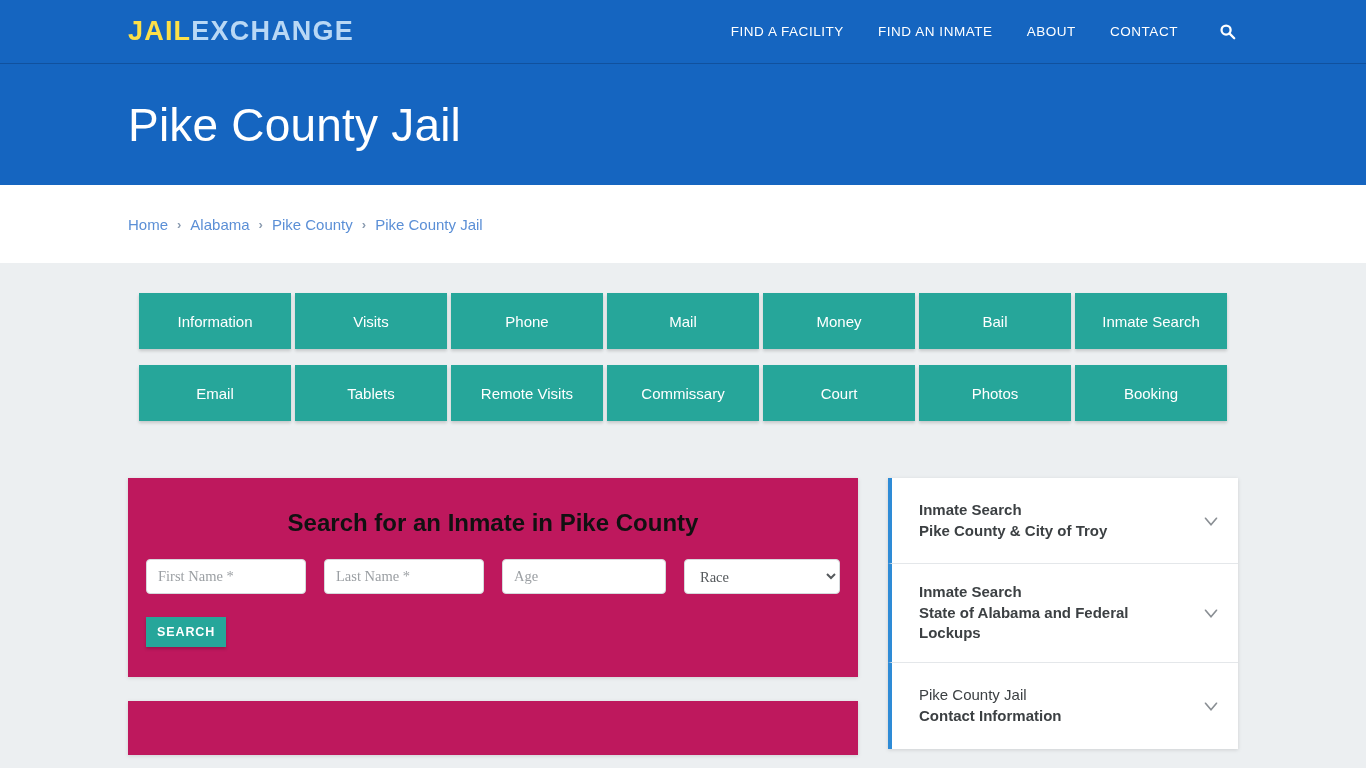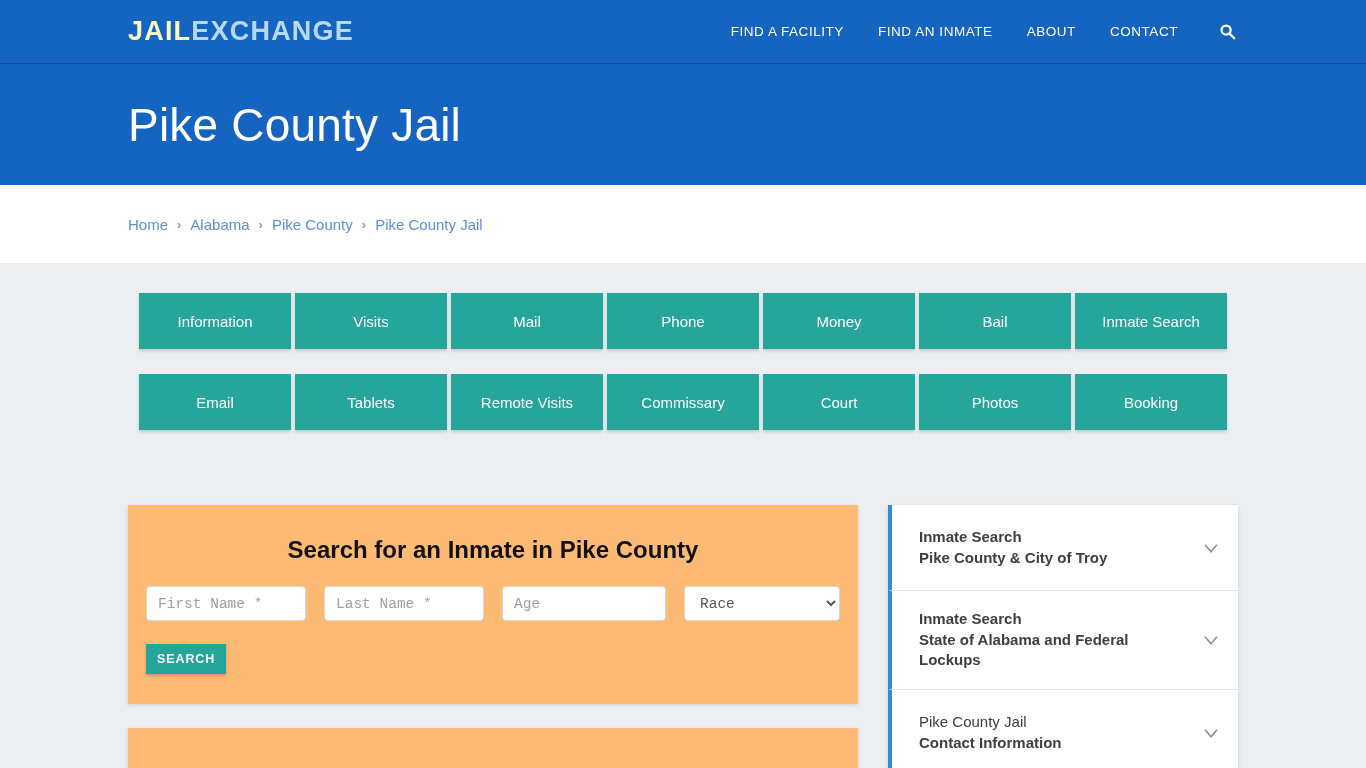--- a/index.html
+++ b/index.html
@@ -20,21 +20,21 @@
     border-bottom: 1px solid #10519e;
     position: relative;
   }
   .logo {
     margin-left: 128px;
     font-size: 27px;
     font-weight: bold;
     letter-spacing: 1.2px;
     white-space: nowrap;
   }
-  .logo .l1 { color: #fef9c3; }
+  .logo .l1 { color: #fde047; }
   .logo .l2 { color: #b9d8f5; }
 
   .nav {
     margin-left: auto;
     margin-right: 128px;
     display: flex;
     align-items: center;
     gap: 34px;
   }
   .nav a {
@@ -115,36 +115,36 @@
     box-shadow: 0 2px 3px rgba(0,0,0,.17);
     font-family: "Liberation Sans", sans-serif;
     white-space: nowrap;
     overflow: hidden;
   }
   .btnrow {
     width: 1092px;
     display: flex;
     justify-content: center;
     gap: 4px;
-    margin-bottom: 17px;
+    margin-bottom: 8px;
   }
 
   
   .split {
     width: 1110px;
     margin: 33px auto 0;
     display: flex;
     align-items: flex-start;
     gap: 30px;
   }
   .maincol { width: 730px; flex: 0 0 730px; }
   .sidecol { width: 350px; flex: 0 0 350px; }
 
   .card {
-    background: #fdba74;
+    background: #be185d;
     box-shadow: 0 1px 4px rgba(0,0,0,.13);
   }
   .searchcard { padding: 22px 18px 30px; }
   .searchcard h2 {
     margin: 9px 0 22px;
     text-align: center;
     font-size: 24px;
     color: #111111;
     font-weight: bold;
   }
@@ -154,21 +154,21 @@
     justify-content: center;
   }
   .fields input, .fields select {
     height: 35px;
     border: 1px solid #d6d9dc;
     border-radius: 4px;
     padding: 0 11px;
     font-size: 14.5px;
     color: #55595c;
     background: #ffffff;
-    font-family: Liberation Mono, monospace;
+    font-family: Liberation Serif, serif;
     outline: none;
   }
   .fields input::placeholder { color: #9b9fa3; }
   .f-first { width: 160px; }
   .f-last  { width: 160px; }
   .f-age   { width: 164px; }
   .f-race  { width: 162px; }
 
   .searchbtn {
     margin: 23px 0 0 0;
@@ -241,22 +241,22 @@
     <a href="#">Pike County Jail</a>
   </div>
 </div>
 
 <div class="content">
 
   <div class="btngrid">
     <div class="btnrow">
       <button class="tbtn">Information</button>
       <button class="tbtn">Visits</button>
+      <button class="tbtn">Phone</button>
       <button class="tbtn">Mail</button>
-      <button class="tbtn">Phone</button>
       <button class="tbtn">Money</button>
       <button class="tbtn">Bail</button>
       <button class="tbtn">Inmate Search</button>
     </div>
     <div class="btnrow">
       <button class="tbtn">Email</button>
       <button class="tbtn">Tablets</button>
       <button class="tbtn">Remote Visits</button>
       <button class="tbtn">Commissary</button>
       <button class="tbtn">Court</button>

